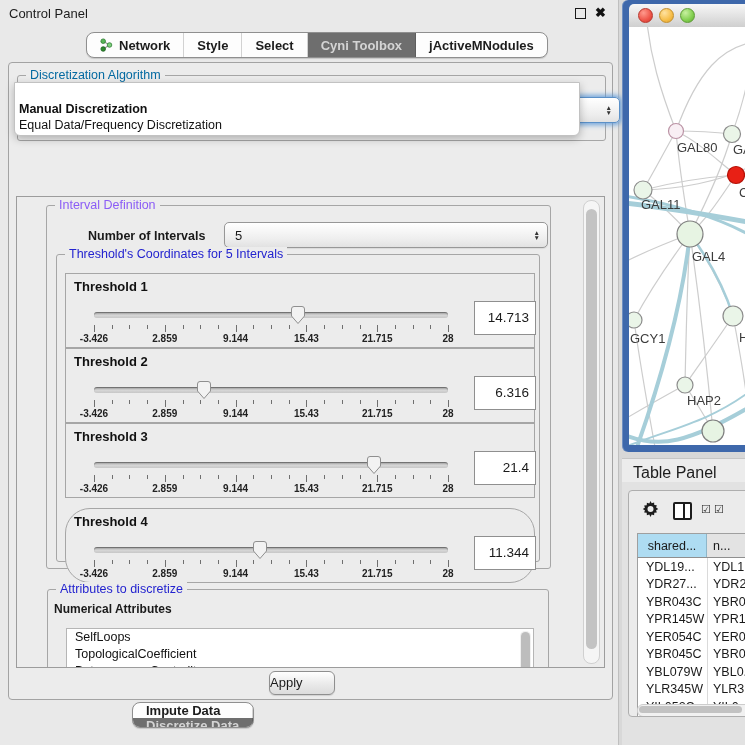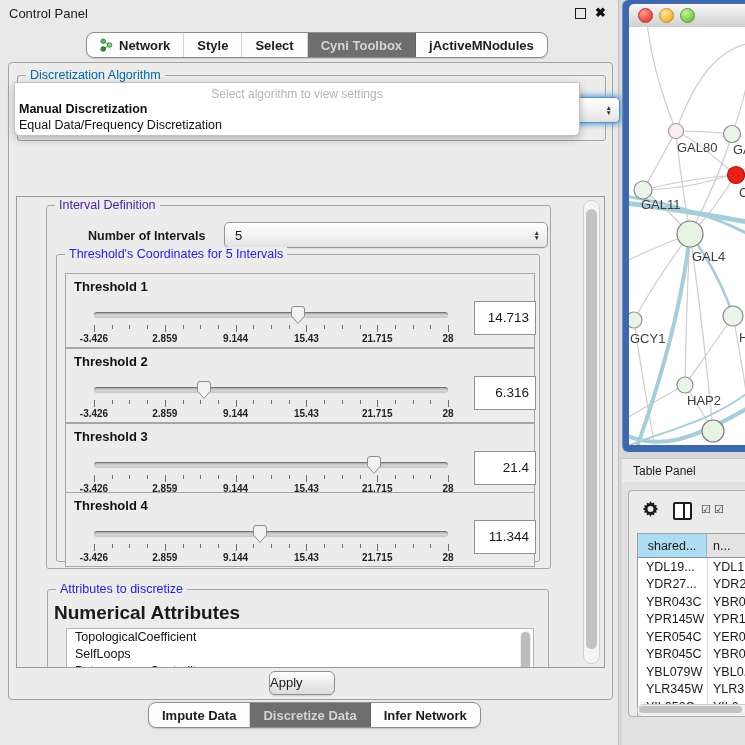--- a/index.html
+++ b/index.html
@@ -15,32 +15,32 @@
   #close-btn{left:595px;top:5px;font-size:13px;font-weight:bold;color:#111;line-height:16px;}
 
   
   .tabstrip{display:flex;align-items:stretch;background:#fdfdfd;border:1px solid #8f8f8f;
             border-radius:8px;overflow:hidden;height:24px;box-shadow:0 1px 1px rgba(0,0,0,.15);}
   .tabstrip .tab{display:flex;align-items:center;padding:0 13px;font-size:13px;font-weight:600;
                  color:#1c1c1c;border-right:1px solid #d2d2d2;white-space:nowrap;cursor:default;}
   .tabstrip .tab:last-child{border-right:none;}
   .tabstrip .tab.selected{background:#6e6e6e;color:#d4d4d4;border-right:1px solid #5e5e5e;}
   #top-tabs{left:86px;top:32px;}
-  #bottom-tabs{left:148px;top:702px;}
+  #bottom-tabs{left:132px;top:702px;flex-direction:column;}
   .tab .tabicon{margin-right:6px;display:inline-flex;}
 
   
   #outer-panel{left:8px;top:62px;width:603px;height:636px;background:#ececec;
                border:1px solid #a3a3a3;border-radius:4px;}
 
   
   .group{position:absolute;border:1px solid #a6a6a6;border-radius:3px;}
   .group>.gtitle{position:absolute;top:-8px;left:8px;background:#ececec;padding:0 4px;
                  font-size:12.5px;white-space:nowrap;}
-  .gtitle.green{color:#4c1d95;text-align:right;}
+  .gtitle.green{color:#8b5cf6;text-align:right;}
   .gtitle.blue{color:#2323cf;}
   .gtitle.gray{color:#0369a1;}
 
   
   .combo{position:absolute;background:linear-gradient(#ffffff,#ededed 70%,#e2e2e2);
          border:1px solid #979797;border-radius:5px;font-size:13px;display:flex;align-items:center;
          padding:0 22px 0 10px;box-shadow:0 1px 1px rgba(0,0,0,.08);}
   .combo .spin{position:absolute;right:7px;top:50%;transform:translateY(-50%);display:flex;
                flex-direction:column;line-height:5px;font-size:6.5px;color:#333;}
   .combo.focused{box-shadow:0 0 5px 2px rgba(90,150,215,.85);border-color:#5a90c8;}
@@ -96,21 +96,21 @@
   .traffic.red{background:radial-gradient(circle at 35% 30%,#ff9a8d,#ee5448 60%,#c93a30);border:1px solid #b8362c;}
   .traffic.yellow{background:radial-gradient(circle at 35% 30%,#ffe2a1,#f6bd47 60%,#d99c2f);border:1px solid #c28f2c;}
   .traffic.green{background:radial-gradient(circle at 35% 30%,#c8f0a0,#82cf4f 60%,#5fa636);border:1px solid #5d9c35;}
   #net-canvas{left:7px;top:27px;width:123px;height:418px;background:#fff;overflow:hidden;}
   #net-canvas svg{display:block;}
   .node-label{font-size:13px;fill:#3c3c3c;}
 
   
   #tablepanel-title{left:622px;top:458px;width:123px;height:24px;background:#ececec;
                     border-top:1px solid #c6c6c6;border-bottom:1px solid #c6c6c6;}
-  #tablepanel-title .t{position:absolute;left:11px;top:5px;font-size:12px;color:#1c1c1c;}
+  #tablepanel-title .t{position:absolute;left:11px;top:5px;font-size:16px;color:#1c1c1c;}
   #tablepanel-body{left:622px;top:482px;width:123px;height:263px;background:#e2e2e2;}
   #table-card{left:6px;top:8px;width:126px;height:225px;background:#ebebeb;border:1px solid #aeaeae;
               border-radius:4px;overflow:hidden;}
   #tp-toolbar{left:0;top:0;width:100%;height:38px;}
   #gear-icon{left:13px;top:10px;}
   #cols-icon{left:44px;top:11px;width:15px;height:14px;border:2px solid #1c1c1c;border-radius:2px;background:#fff;}
   #cols-icon:before{content:"";position:absolute;left:50%;top:0;bottom:0;width:2px;background:#1c1c1c;}
   .chk-icon{top:13px;font-size:11px;color:#222;line-height:11px;}
   #datatable{left:8px;top:42px;width:150px;}
   .hrow{display:flex;height:25px;border:1px solid #9f9f9f;border-bottom:1px solid #8f8f8f;box-sizing:border-box;}
@@ -175,21 +175,20 @@
           <span class="spin">
               <span>▲</span>
               <span>▼</span>
             </span>
         </div>
       </div>
 
     </div>
 
     <div id="algo-popup" class="abs">
-      <div class="ph">Select algorithm to view settings</div>
       <div class="opt b">Manual Discretization</div>
       <div class="opt r">Equal Data/Frequency Discretization</div>
     </div>
 
     <div id="scrollpanel" class="abs">
 
       <div class="group" style="left:29px;top:8px;width:503px;height:362px;">
         <span class="gtitle green">Interval Definition</span>
         <div class="lbl bold" style="left:41px;top:18px;line-height:24px;">Number of Intervals</div>
         <div class="combo" style="left:177px;top:16px;width:290px;height:24px;">
@@ -322,21 +321,21 @@
                   <span class="tick-label" style="left: 0%;">-3.426</span>
                   <span class="tick-label" style="left: 20%;">2.859</span>
                   <span class="tick-label" style="left: 40%;">9.144</span>
                   <span class="tick-label" style="left: 60%;">15.43</span>
                   <span class="tick-label" style="left: 80%;">21.715</span>
                   <span class="tick-label" style="left: 100%;">28</span>
                 </div>
     <div class="th-valuebox">21.4</div>
   </div>
 
-  <div class="thbox" style="top: 237px;">
+  <div class="thbox" style="top: 253px; border-radius: 25px;">
     <div class="th-label">Threshold 4</div>
     <div class="track"></div>
     <div class="thumbslider" style="left: 186.378px;">
       <svg width="16" height="20" viewBox="0 0 16 20">
                     <path d="M1.5 4 Q1.5 1.5 4 1.5 L12 1.5 Q14.5 1.5 14.5 4 L14.5 11 L8 18.5 L1.5 11 Z" fill="#f2f2f2" stroke="#8f8f8f"></path>
                   </svg>
     </div>
     <div class="ticks">
                   <div class="tick major" style="left: 0%;"></div>
                   <div class="tick" style="left: 5%;"></div>
@@ -369,25 +368,25 @@
                   <span class="tick-label" style="left: 100%;">28</span>
                 </div>
     <div class="th-valuebox">11.344</div>
   </div>
 </div>
         </div>
       </div>
 
       <div class="group" style="left:30px;top:392px;width:500px;height:92px;">
         <span class="gtitle blue">Attributes to discretize</span>
-        <div class="lbl bold" style="left:6px;top:12px;font-size:19px;">Numerical Attributes</div>
+        <div class="lbl bold" style="left:6px;top:12px;font-size:12px;">Numerical Attributes</div>
         <div id="attr-list">
 
-        <div class="item">TopologicalCoefficient</div>
-            <div class="item">SelfLoops</div>
+        <div class="item">SelfLoops</div>
+            <div class="item">TopologicalCoefficient</div>
             <div class="item">BetweennessCentrality</div>
             <div id="attr-vscroll">
               <div class="thumb"></div>
             </div>
           </div>
       </div>
 
       <div id="main-vscroll" class="abs">
         <div class="thumb"></div>
       </div>

